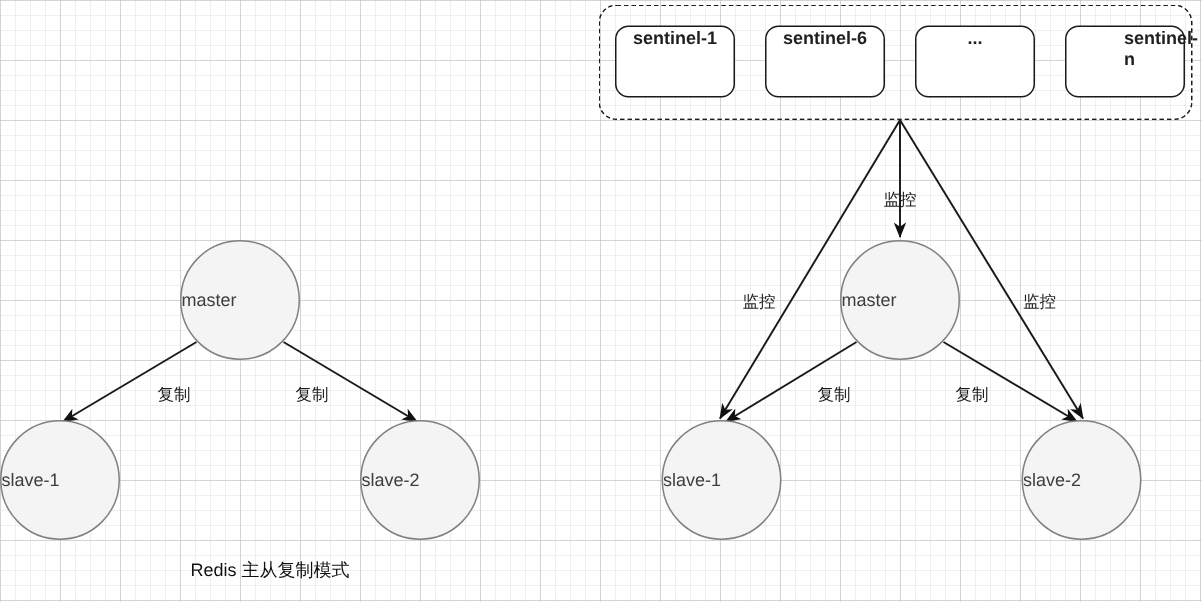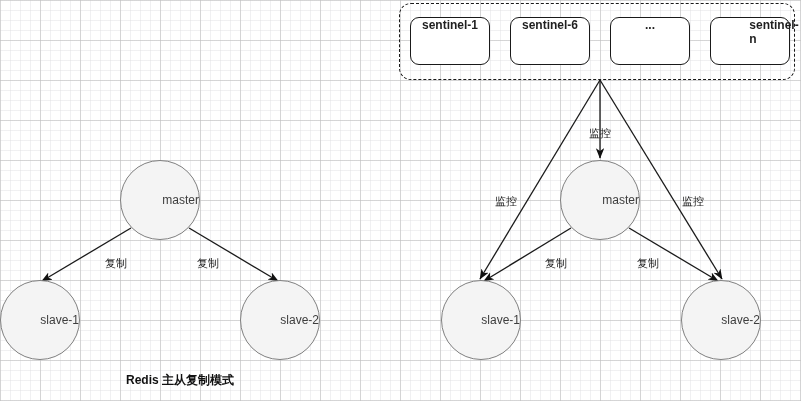--- a/index.html
+++ b/index.html
@@ -22,21 +22,21 @@
     background-position:0 0, 0 0, 0 0, 0 0;
   }
   svg.layer{position:absolute;left:0;top:0;width:801px;height:401px;overflow:visible;}
 
   .node-circle{
     position:absolute;
     width:80px;height:80px;
     border-radius:50%;
     background:#f4f4f4;
     border:1px solid #808080;
-    display:flex;align-items:center;justify-content:flex-end;
+    display:flex;align-items:center;justify-content:flex-start;
     font-size:12px;color:#3d3d3d;
     box-sizing:border-box;
     z-index:3;
   }
   .sentinel-group{
     position:absolute;
     border:1.5px dashed #1a1a1a;
     border-radius:12px;
     background:transparent;
     box-sizing:border-box;
@@ -58,21 +58,21 @@
     font-size:11px;
     color:#1a1a1a;
     background:transparent;
     white-space:nowrap;
     z-index:4;
     transform:translate(-50%,-50%);
   }
   .caption{
     position:absolute;
     font-size:12px;
-    font-weight:bold;
+    font-weight:normal;
     color:#111111;
     white-space:nowrap;
     transform:translateX(-50%);
     z-index:4;
   }
 </style>
 </head>
 <body>
 
 <div id="canvas">

